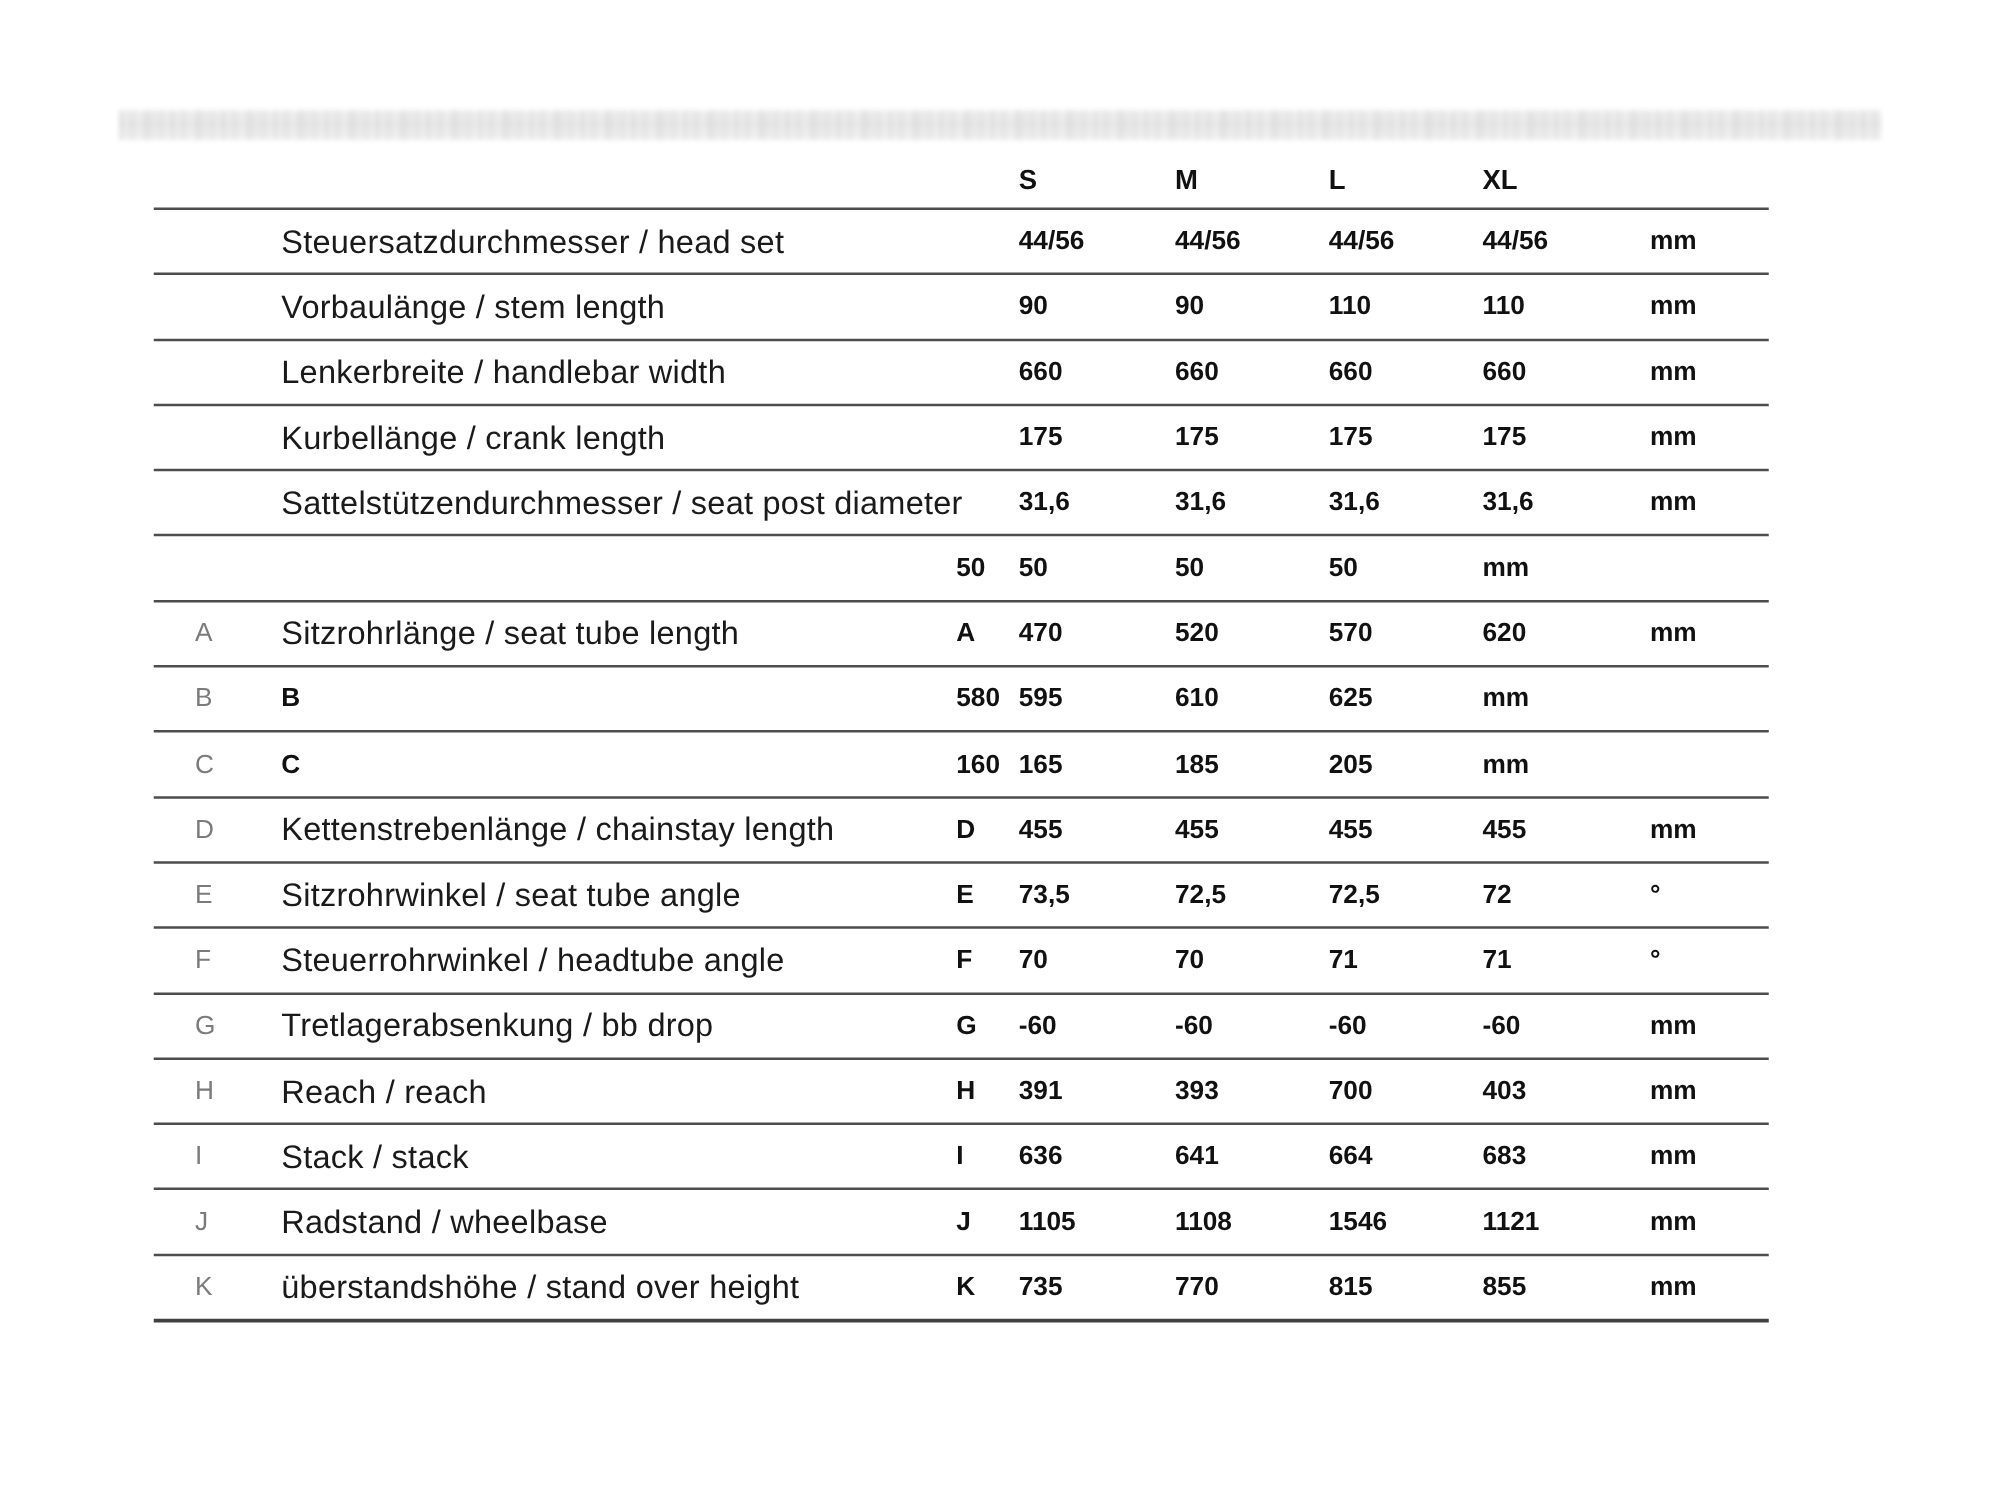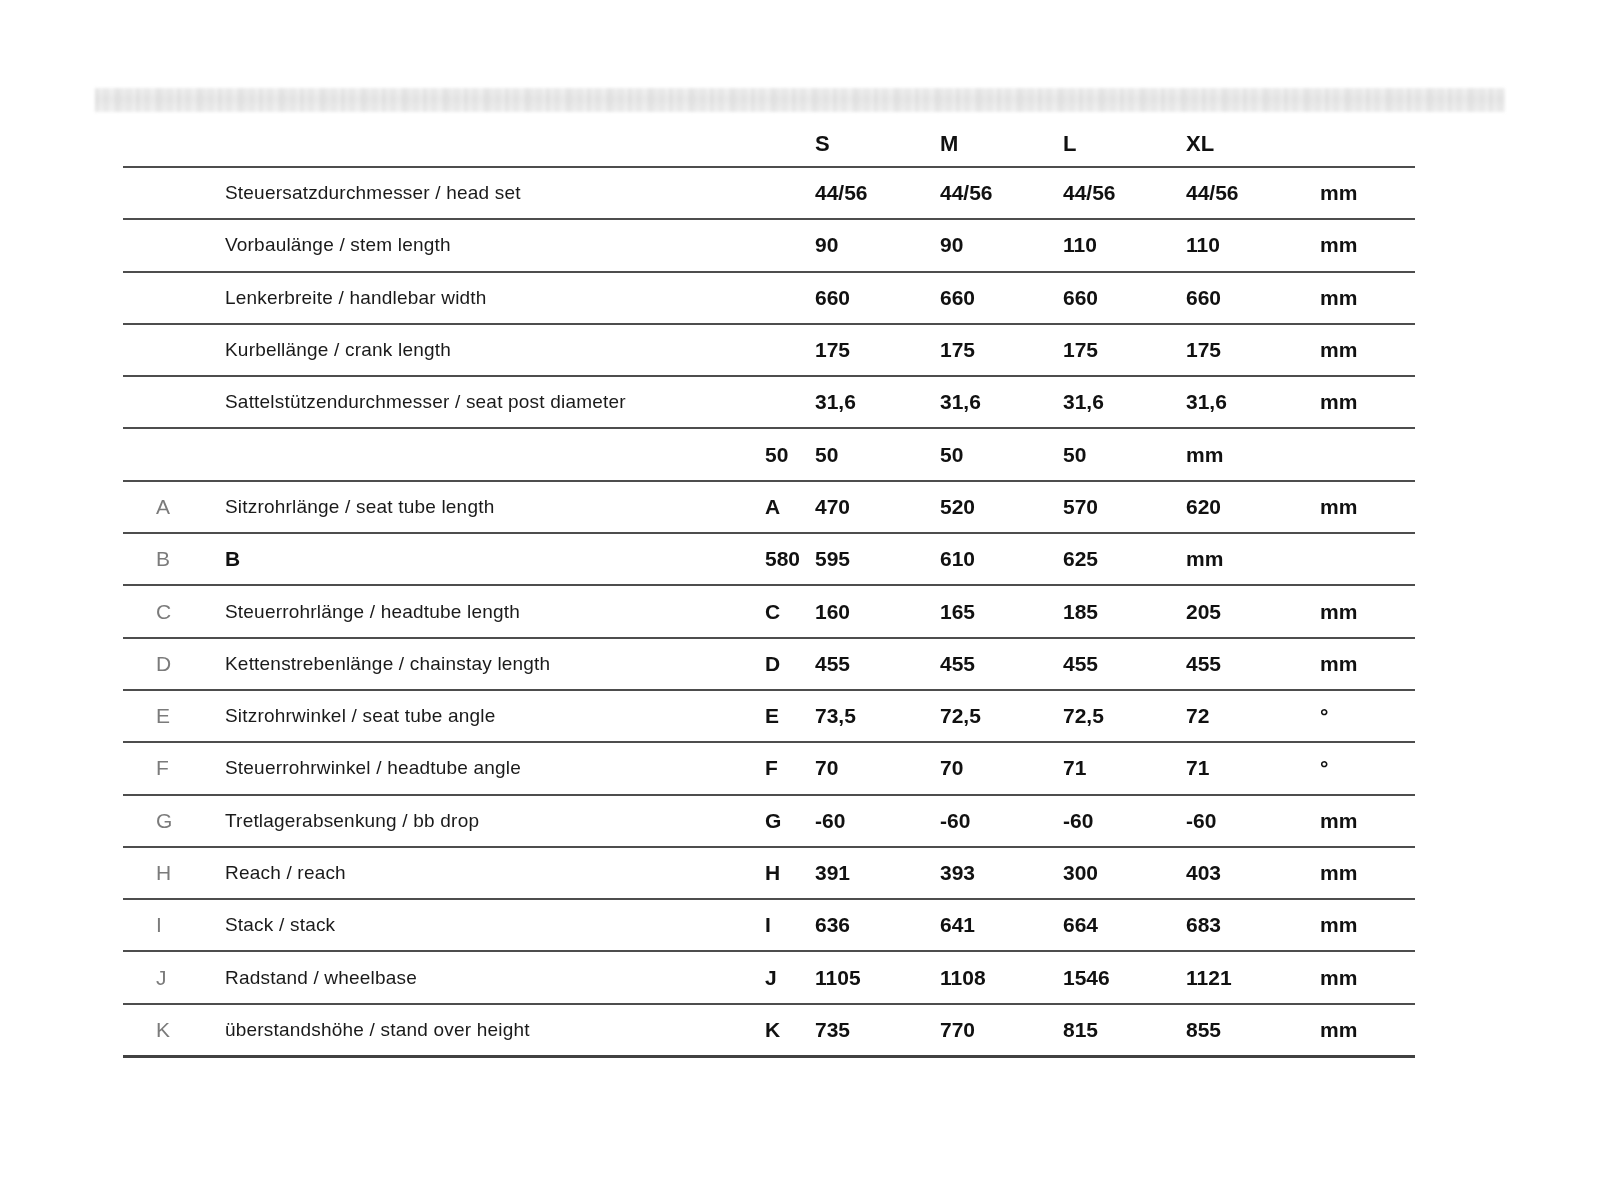--- a/index.html
+++ b/index.html
@@ -53,21 +53,21 @@
     border-bottom: 3px solid #414141;
   }
   .cell { white-space: nowrap; overflow: visible; }
   .letter-gray {
     padding-left: 33px;
     font-size: 21px;
     font-weight: 400;
     color: #7b7b7b;
   }
   .label {
-    font-size: 19px;
+    font-size: 26px;
     font-weight: 400;
     color: #1a1a1a;
     letter-spacing: 0.2px;
   }
   .letter-bold {
     font-size: 21px;
     font-weight: 700;
     color: #111111;
   }
   .val {
@@ -180,21 +180,20 @@
     <div class="cell letter-gray">B</div>
     <div class="cell letter-bold">B</div>
     <div class="cell val">580</div>
     <div class="cell val">595</div>
     <div class="cell val">610</div>
     <div class="cell val">625</div>
     <div class="cell unit">mm</div>
   </div>
         <div class="row">
     <div class="cell letter-gray">C</div>
-    <div class="cell label">Steuerrohrlänge / headtube length</div>
     <div class="cell letter-bold">C</div>
     <div class="cell val">160</div>
     <div class="cell val">165</div>
     <div class="cell val">185</div>
     <div class="cell val">205</div>
     <div class="cell unit">mm</div>
   </div>
         <div class="row">
     <div class="cell letter-gray">D</div>
     <div class="cell label">Kettenstrebenlänge / chainstay length</div>
@@ -234,21 +233,21 @@
     <div class="cell val">-60</div>
     <div class="cell val">-60</div>
     <div class="cell unit">mm</div>
   </div>
         <div class="row">
     <div class="cell letter-gray">H</div>
     <div class="cell label">Reach / reach</div>
     <div class="cell letter-bold">H</div>
     <div class="cell val">391</div>
     <div class="cell val">393</div>
-    <div class="cell val">300</div>
+    <div class="cell val">700</div>
     <div class="cell val">403</div>
     <div class="cell unit">mm</div>
   </div>
         <div class="row">
     <div class="cell letter-gray">I</div>
     <div class="cell label">Stack / stack</div>
     <div class="cell letter-bold">I</div>
     <div class="cell val">636</div>
     <div class="cell val">641</div>
     <div class="cell val">664</div>

